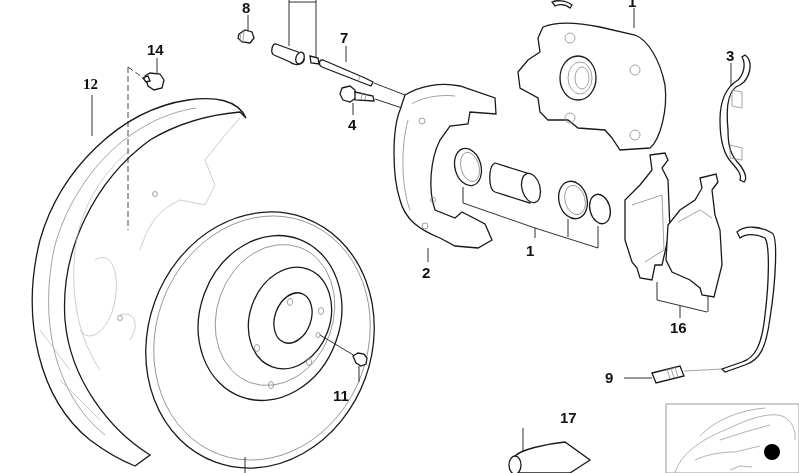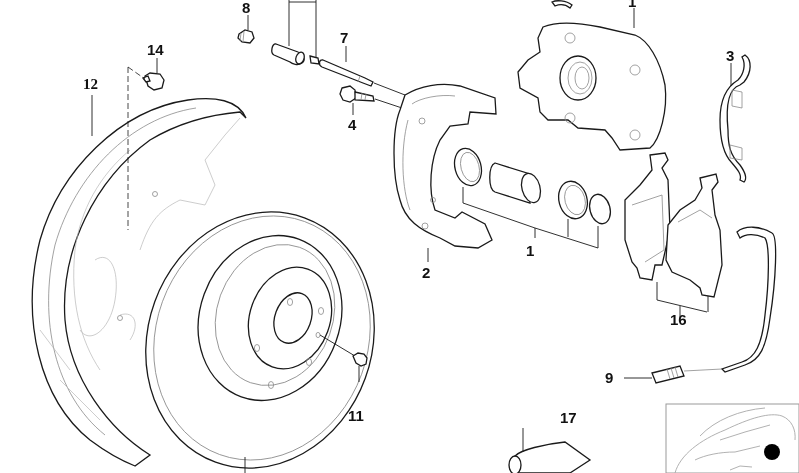--- a/index.html
+++ b/index.html
@@ -185,22 +185,22 @@
   </g>
 </svg>
 
 <div class="callout" style="left:628px; top:-6px;">1</div>
 <div class="callout" style="left:422px; top:265px;">2</div>
 <div class="callout" style="left:726px; top:48px;">3</div>
 <div class="callout" style="left:348px; top:117px;">4</div>
 <div class="callout" style="left:340px; top:30px;">7</div>
 <div class="callout" style="left:242px; top:0px;">8</div>
 <div class="callout" style="left:605px; top:370px;">9</div>
-<div class="callout" style="left:348px; top:388px;margin-top:20px;">11</div>
+<div class="callout" style="left:333px; top:388px;">11</div>
 <div class="callout" style="left:83px; top:77px;font-family:Liberation Serif, serif;">12</div>
 <div class="callout" style="left:147px; top:42px;">14</div>
 <div class="callout" style="left:526px; top:243px;">1</div>
-<div class="callout" style="left:670px; top:312px;">16</div>
+<div class="callout" style="left:670px; top:320px;">16</div>
 <div class="callout" style="left:512px; top:410px;margin-left:48px;">17</div>
 
 <svg style="position:absolute;left:0;top:0;width:799px;height:473px;pointer-events:none;" viewBox="0 0 799 473">
   <line class="leader" x1="92" y1="95" x2="92" y2="136"></line>
 </svg>
 
 </body></html>

